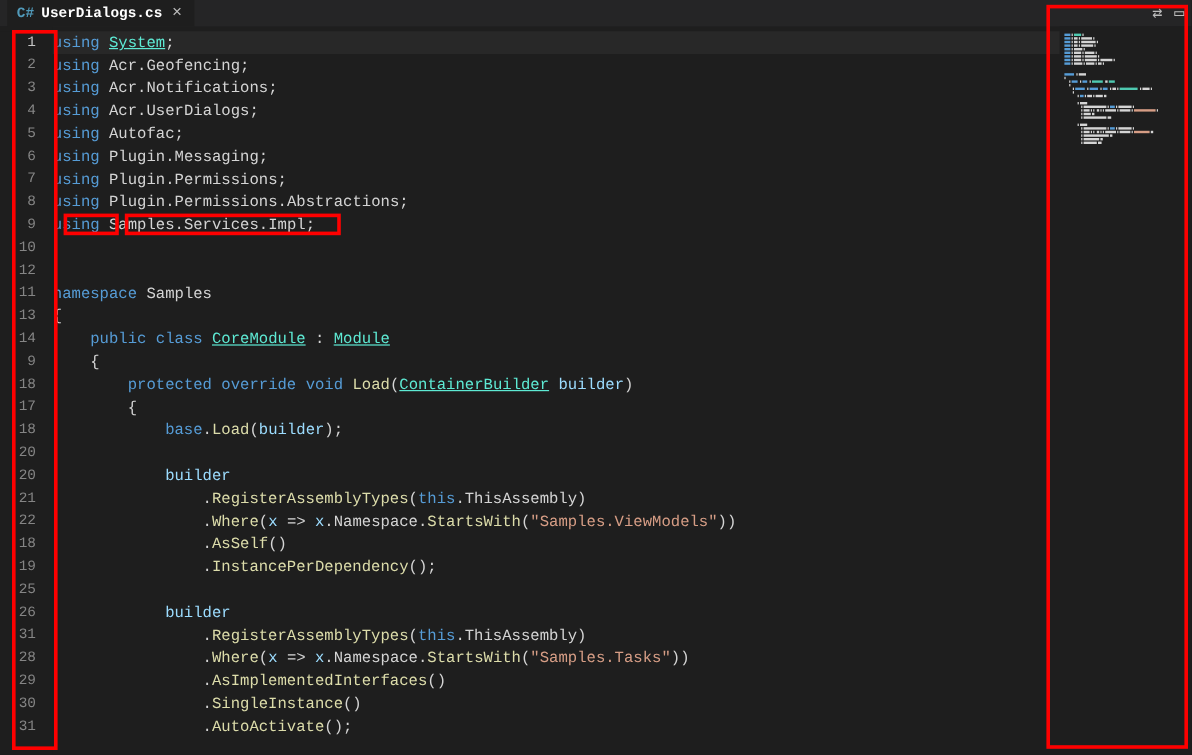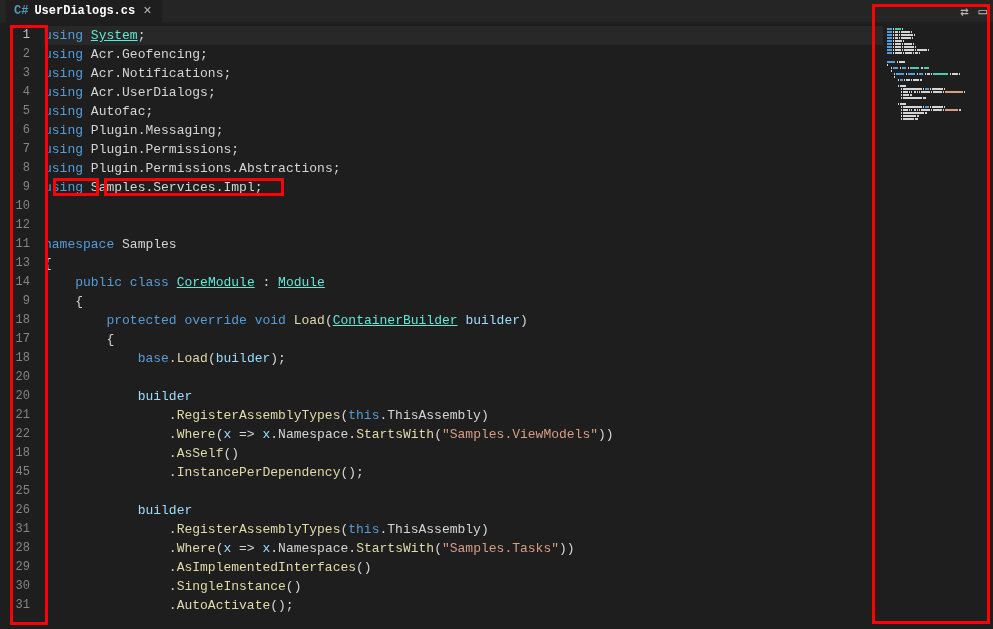--- a/index.html
+++ b/index.html
@@ -153,21 +153,21 @@
       <div>14</div>
       <div>9</div>
       <div>18</div>
       <div>17</div>
       <div>18</div>
       <div>20</div>
       <div>20</div>
       <div>21</div>
       <div>22</div>
       <div>18</div>
-      <div>45</div>
+      <div>19</div>
       <div>25</div>
       <div>26</div>
       <div>31</div>
       <div>28</div>
       <div>29</div>
       <div>30</div>
       <div>31</div>
     </div>
   <div class="code" id="code"><div class="line current"><span class="kw">using</span><span class="punct"> </span><span class="cls">System</span><span class="punct">;</span></div><div class="line"><span class="kw">using</span><span class="punct"> </span><span class="ns">Acr</span><span class="punct">.</span><span class="ns">Geofencing</span><span class="punct">;</span></div><div class="line"><span class="kw">using</span><span class="punct"> </span><span class="ns">Acr</span><span class="punct">.</span><span class="ns">Notifications</span><span class="punct">;</span></div><div class="line"><span class="kw">using</span><span class="punct"> </span><span class="ns">Acr</span><span class="punct">.</span><span class="ns">UserDialogs</span><span class="punct">;</span></div><div class="line"><span class="kw">using</span><span class="punct"> </span><span class="ns">Autofac</span><span class="punct">;</span></div><div class="line"><span class="kw">using</span><span class="punct"> </span><span class="ns">Plugin</span><span class="punct">.</span><span class="ns">Messaging</span><span class="punct">;</span></div><div class="line"><span class="kw">using</span><span class="punct"> </span><span class="ns">Plugin</span><span class="punct">.</span><span class="ns">Permissions</span><span class="punct">;</span></div><div class="line"><span class="kw">using</span><span class="punct"> </span><span class="ns">Plugin</span><span class="punct">.</span><span class="ns">Permissions</span><span class="punct">.</span><span class="ns">Abstractions</span><span class="punct">;</span></div><div class="line"><span class="kw">using</span><span class="punct"> </span><span class="ns">Samples</span><span class="punct">.</span><span class="ns">Services</span><span class="punct">.</span><span class="ns">Impl</span><span class="punct">;</span></div><div class="line"></div><div class="line"></div><div class="line"><span class="kw">namespace</span><span class="punct"> </span><span class="ns">Samples</span></div><div class="line"><span class="punct">{</span></div><div class="line"><span class="punct">    </span><span class="kw">public</span><span class="punct"> </span><span class="kw">class</span><span class="punct"> </span><span class="cls">CoreModule</span><span class="punct"> : </span><span class="cls">Module</span></div><div class="line"><span class="punct">    {</span></div><div class="line"><span class="punct">        </span><span class="kw">protected</span><span class="punct"> </span><span class="kw">override</span><span class="punct"> </span><span class="kw">void</span><span class="punct"> </span><span class="method">Load</span><span class="punct">(</span><span class="cls">ContainerBuilder</span><span class="punct"> </span><span class="param">builder</span><span class="punct">)</span></div><div class="line"><span class="punct">        {</span></div><div class="line"><span class="punct">            </span><span class="kw">base</span><span class="punct">.</span><span class="method">Load</span><span class="punct">(</span><span class="param">builder</span><span class="punct">);</span></div><div class="line"></div><div class="line"><span class="punct">            </span><span class="param">builder</span></div><div class="line"><span class="punct">                .</span><span class="method">RegisterAssemblyTypes</span><span class="punct">(</span><span class="kw">this</span><span class="punct">.</span><span class="ns">ThisAssembly</span><span class="punct">)</span></div><div class="line"><span class="punct">                .</span><span class="method">Where</span><span class="punct">(</span><span class="param">x</span><span class="punct"> =&gt; </span><span class="param">x</span><span class="punct">.</span><span class="ns">Namespace</span><span class="punct">.</span><span class="method">StartsWith</span><span class="punct">(</span><span class="str">"Samples.ViewModels"</span><span class="punct">))</span></div><div class="line"><span class="punct">                .</span><span class="method">AsSelf</span><span class="punct">()</span></div><div class="line"><span class="punct">                .</span><span class="method">InstancePerDependency</span><span class="punct">();</span></div><div class="line"></div><div class="line"><span class="punct">            </span><span class="param">builder</span></div><div class="line"><span class="punct">                .</span><span class="method">RegisterAssemblyTypes</span><span class="punct">(</span><span class="kw">this</span><span class="punct">.</span><span class="ns">ThisAssembly</span><span class="punct">)</span></div><div class="line"><span class="punct">                .</span><span class="method">Where</span><span class="punct">(</span><span class="param">x</span><span class="punct"> =&gt; </span><span class="param">x</span><span class="punct">.</span><span class="ns">Namespace</span><span class="punct">.</span><span class="method">StartsWith</span><span class="punct">(</span><span class="str">"Samples.Tasks"</span><span class="punct">))</span></div><div class="line"><span class="punct">                .</span><span class="method">AsImplementedInterfaces</span><span class="punct">()</span></div><div class="line"><span class="punct">                .</span><span class="method">SingleInstance</span><span class="punct">()</span></div><div class="line"><span class="punct">                .</span><span class="method">AutoActivate</span><span class="punct">();</span></div></div>
   <div class="minimap" id="minimap">

